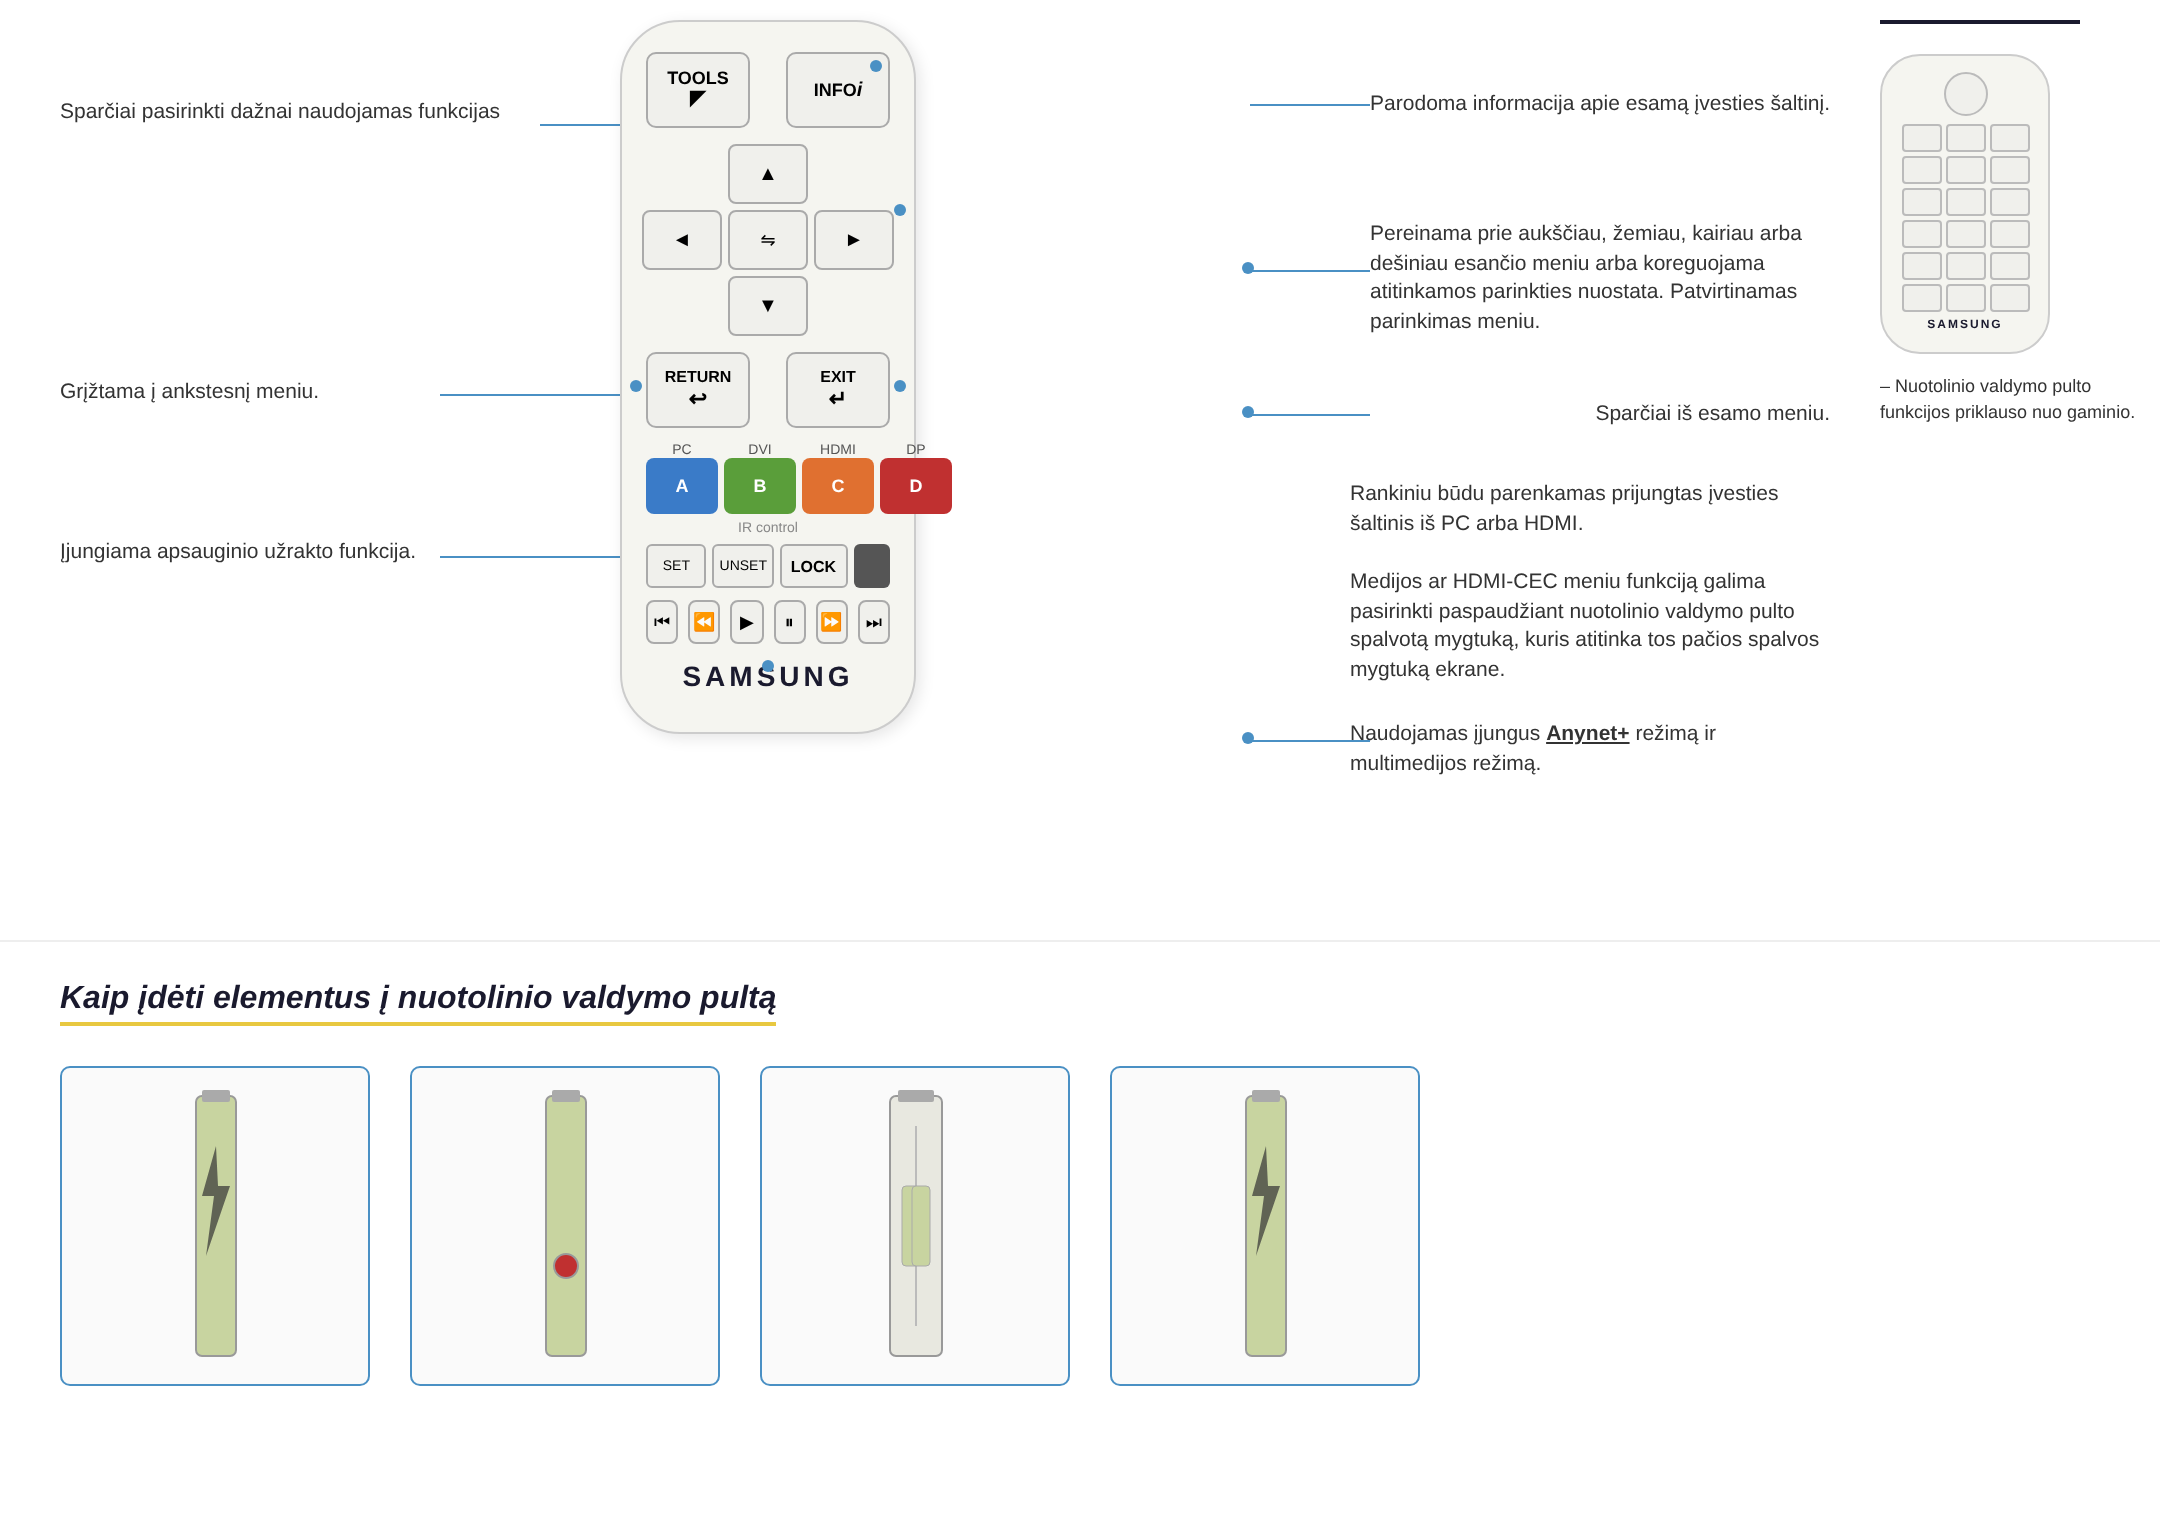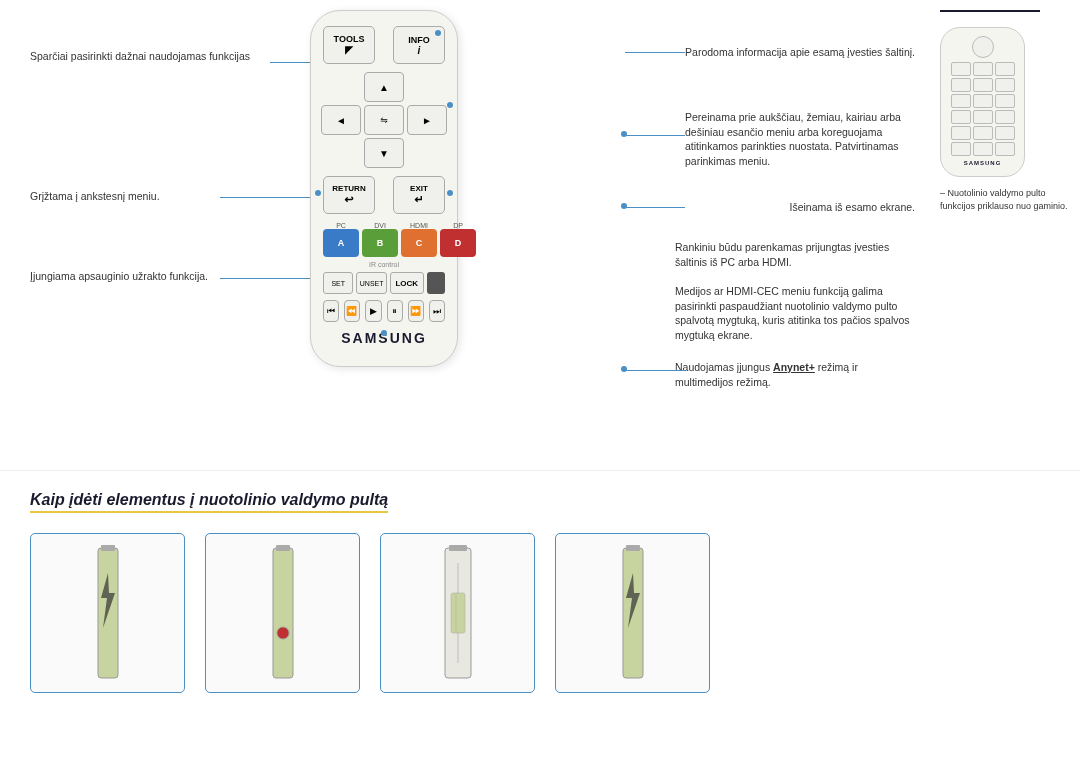--- a/index.html
+++ b/index.html
@@ -50,21 +50,21 @@
     .btn-info {
       background: #f0f0ec;
       border: 1.5px solid #aaa;
       border-radius: 5px;
       width: 52px;
       height: 38px;
       font-size: 9px;
       font-weight: bold;
       text-align: center;
       display: flex;
-      flex-direction: column;
+      flex-direction: row;
       align-items: center;
       justify-content: center;
       cursor: pointer;
       position: relative;
     }
     .btn-dot {
       width: 6px; height: 6px;
       background: #4a90c4;
       border-radius: 50%;
       position: absolute;
@@ -497,21 +497,21 @@
   </div>
   <div class="h-line" style="right:395px; top:52px; width:60px;"></div>
 
   <div class="right-label-abs" style="top:110px; right:165px; max-width:230px;">
     <span>Pereinama prie aukščiau, žemiau, kairiau arba dešiniau esančio meniu arba koreguojama atitinkamos parinkties nuostata. Patvirtinamas parinkimas meniu.</span>
   </div>
   <div class="h-line" style="right:395px; top:135px; width:60px;"></div>
   <div class="h-line-dot" style="right:453px; top:131px;"></div>
 
   <div class="right-label-abs" style="top:200px; right:165px; max-width:230px;">
-    Išeinama iš esamo ekrane.
+    Sparčiai iš esamo meniu.
   </div>
   <div class="h-line" style="right:395px; top:207px; width:60px;"></div>
   <div class="h-line-dot" style="right:453px; top:203px;"></div>
 
   <div class="right-label-abs" style="top:240px; right:165px; max-width:240px;">
     Rankiniu būdu parenkamas prijungtas įvesties šaltinis iš <span class="highlight-pc">PC</span> arba <span class="highlight-hdmi">HDMI</span>.<br><br>
     Medijos ar HDMI-CEC meniu funkciją galima pasirinkti paspaudžiant nuotolinio valdymo pulto spalvotą mygtuką, kuris atitinka tos pačios spalvos mygtuką ekrane.
   </div>
 
   <div class="right-label-abs" style="top:360px; right:165px; max-width:240px;">

